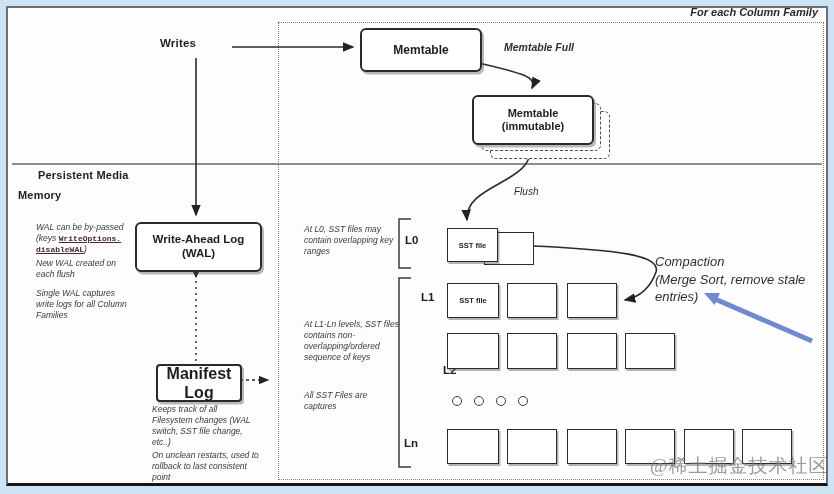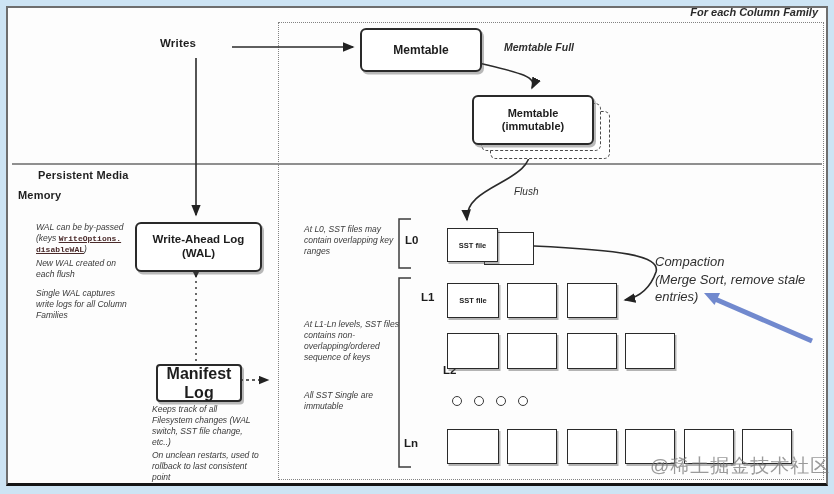--- a/index.html
+++ b/index.html
@@ -46,21 +46,21 @@
     position:absolute;left:278px;top:22px;width:544px;height:456px;
     border:1.5px dotted #828282;background:transparent;
   }
   .cfLabel{
     position:absolute;right:16px;top:6px;width:200px;text-align:right;
     font-style:italic;font-weight:bold;font-size:11px;color:#2a2a2a;
   }
   .italicLbl{position:absolute;font-style:italic;color:#2f2f2f;}
   .watermark{
     position:absolute;left:650px;top:453px;font-size:19px;color:rgba(120,120,120,.75);
-    letter-spacing:1px;font-family:Liberation Sans, sans-serif;
+    letter-spacing:1px;font-family:Liberation Serif, serif;
   }
   svg.overlay{position:absolute;left:0;top:0;pointer-events:none;}
 </style>
 </head>
 <body>
 
 <div id="canvas">
 
   <div class="panel"></div>
 
@@ -124,21 +124,21 @@
 
   <div class="node" style="left:156px;top:364px;width:82px;height:34px;font-size:16px;border-radius:4px;">
     <span>Manifest</span>
     <span>Log</span>
   </div>
   <div class="ann" style="left:152px;top:404px;width:108px;">Keeps track of all Filesystem changes (WAL switch, SST file change, etc..)</div>
   <div class="ann" style="left:152px;top:450px;width:108px;">On unclean restarts, used to rollback to last consistent point</div>
 
   <div class="ann" style="left:304px;top:224px;width:96px;">At L0, SST files may contain overlapping key ranges</div>
   <div class="ann" style="left:304px;top:319px;width:98px;">At L1-Ln levels, SST files contains non-overlapping/ordered sequence of keys</div>
-  <div class="ann" style="left:304px;top:390px;width:90px;">All SST Single are immutable</div>
+  <div class="ann" style="left:304px;top:390px;width:90px;">All SST Files are captures</div>
 
   <div class="levelLbl" style="left:405px;top:234px;">L0</div>
   <div class="levelLbl" style="left:405px;top:291px;padding-left:16px;">L1</div>
   <div class="levelLbl" style="left:405px;top:364px;padding-left:38px;">L2</div>
   <div class="levelLbl" style="left:404px;top:437px;">Ln</div>
 
   <div class="sst" style="left:484px;top:232px;width:48px;height:31px;box-shadow:none;"></div>
   <div class="sst" style="left:447px;top:228px;width:49px;height:32px;">
     <span>SST file</span>
   </div>

